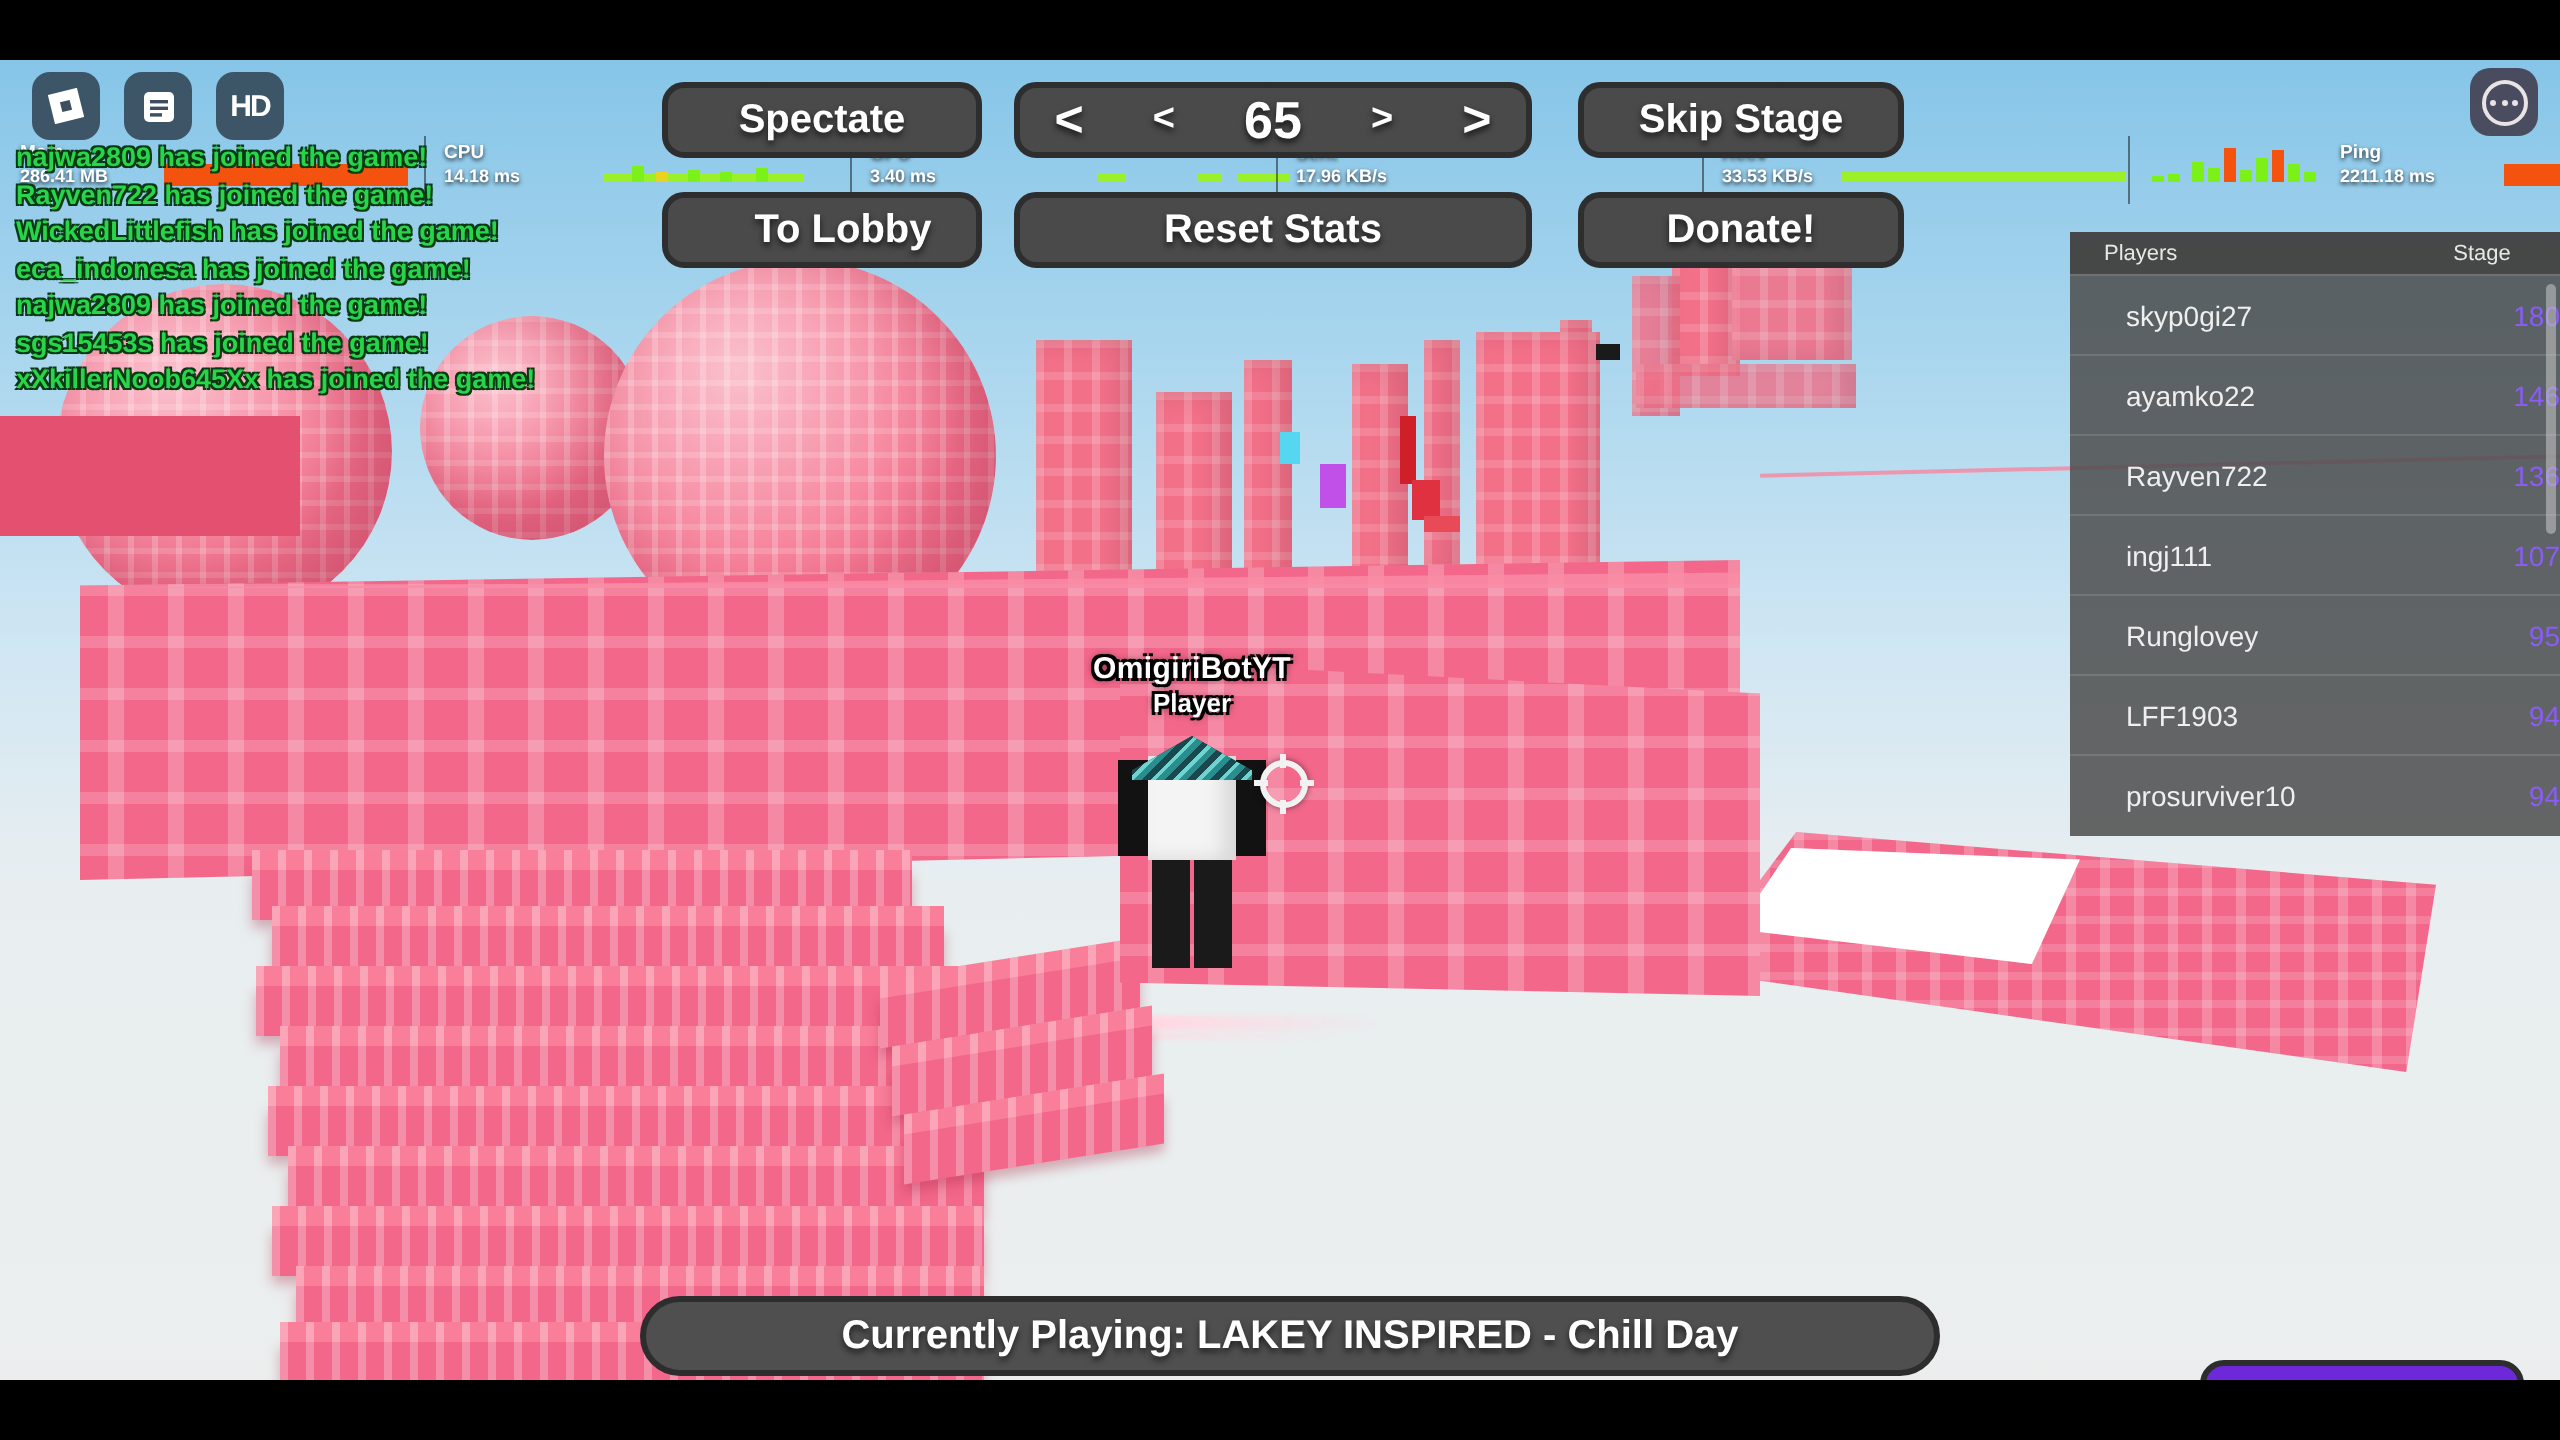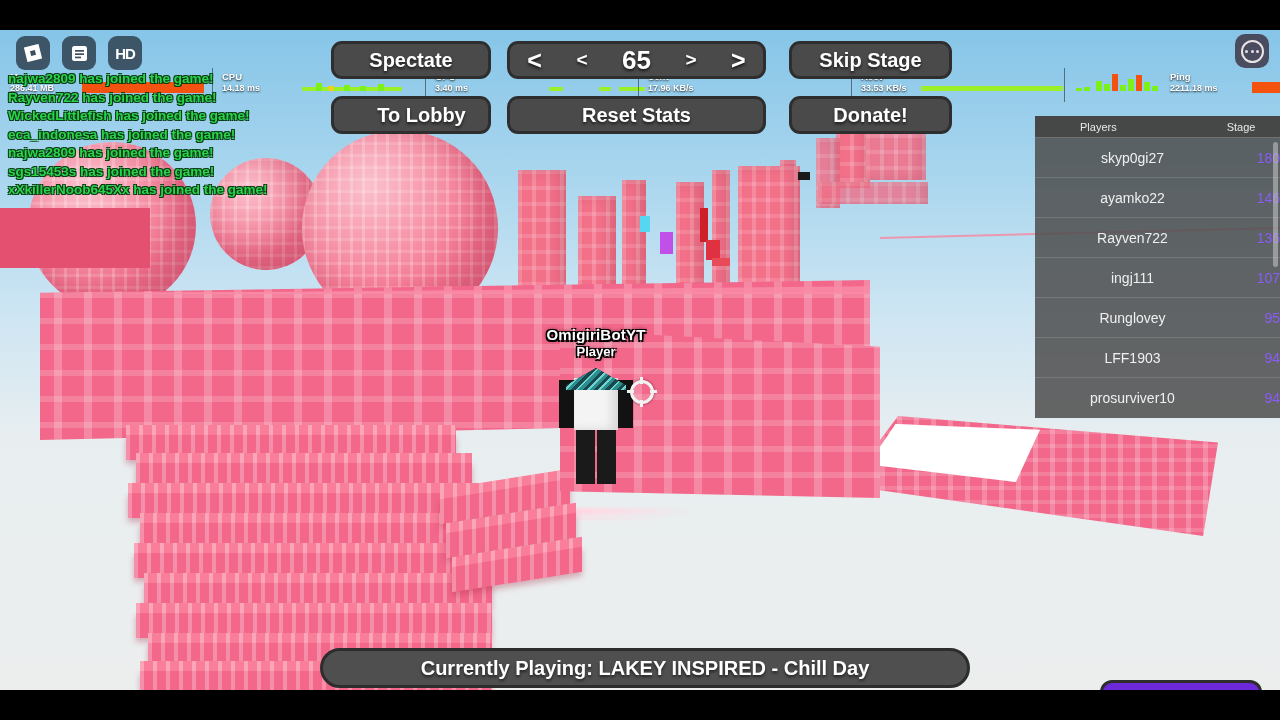--- a/index.html
+++ b/index.html
@@ -131,26 +131,26 @@
 
   
   #chat { position:absolute; left:8px; top:70px; width:420px; z-index:38; pointer-events:none; }
   .cmsg { font-size:13.5px; font-weight:bold; color:#28d44a; line-height:18.5px;
     text-shadow:-1px -1px 0 #0a3a14,1px -1px 0 #0a3a14,-1px 1px 0 #0a3a14,1px 1px 0 #0a3a14; white-space:nowrap; }
 
   
   #lb { position:absolute; right:0; top:116px; width:245px; z-index:36;
     background:rgba(78,78,78,.86); }
   #lb .head { display:flex; height:22px; align-items:center; border-bottom:1px solid rgba(255,255,255,.22);
-    background:rgba(68,68,68,.86);padding-left:28px; }
+    background:rgba(68,68,68,.86); }
   #lb .head div { font-size:11px; color:#e8e8e8; }
   #lb .h-players { flex:1; padding-left:17px; }
   #lb .h-stage { width:78px; text-align:center; }
   .lbrow { display:flex; height:40px; align-items:center; border-bottom:1px solid rgba(255,255,255,.13); }
-  .lbrow .nm { flex:1; padding-left:28px; font-size:14px; color:#efefef;text-align:center; }
+  .lbrow .nm { flex:1; padding-left:28px; font-size:14px; color:#efefef; }
   .lbrow .st { width:78px; text-align:right; font-size:14px; color:#8b5cf6; }
   #lb-scroll { position:absolute; right:2px; top:26px; width:5px; height:125px;
     background:rgba(200,200,200,.55); border-radius:3px; }
 
   
   #nowplaying { position:absolute; left:320px; top:648px; width:650px; height:40px;
     background:#4f4f4f; border:3px solid #2d2d2d; border-radius:20px; color:#fff;
     font-size:20px; font-weight:bold; display:flex; align-items:center; justify-content:center;
     text-shadow:0 2px 3px rgba(0,0,0,.6); z-index:35;text-align:center; }
   #hidegui { position:absolute; left:1100px; top:680px; width:162px; height:42px;

